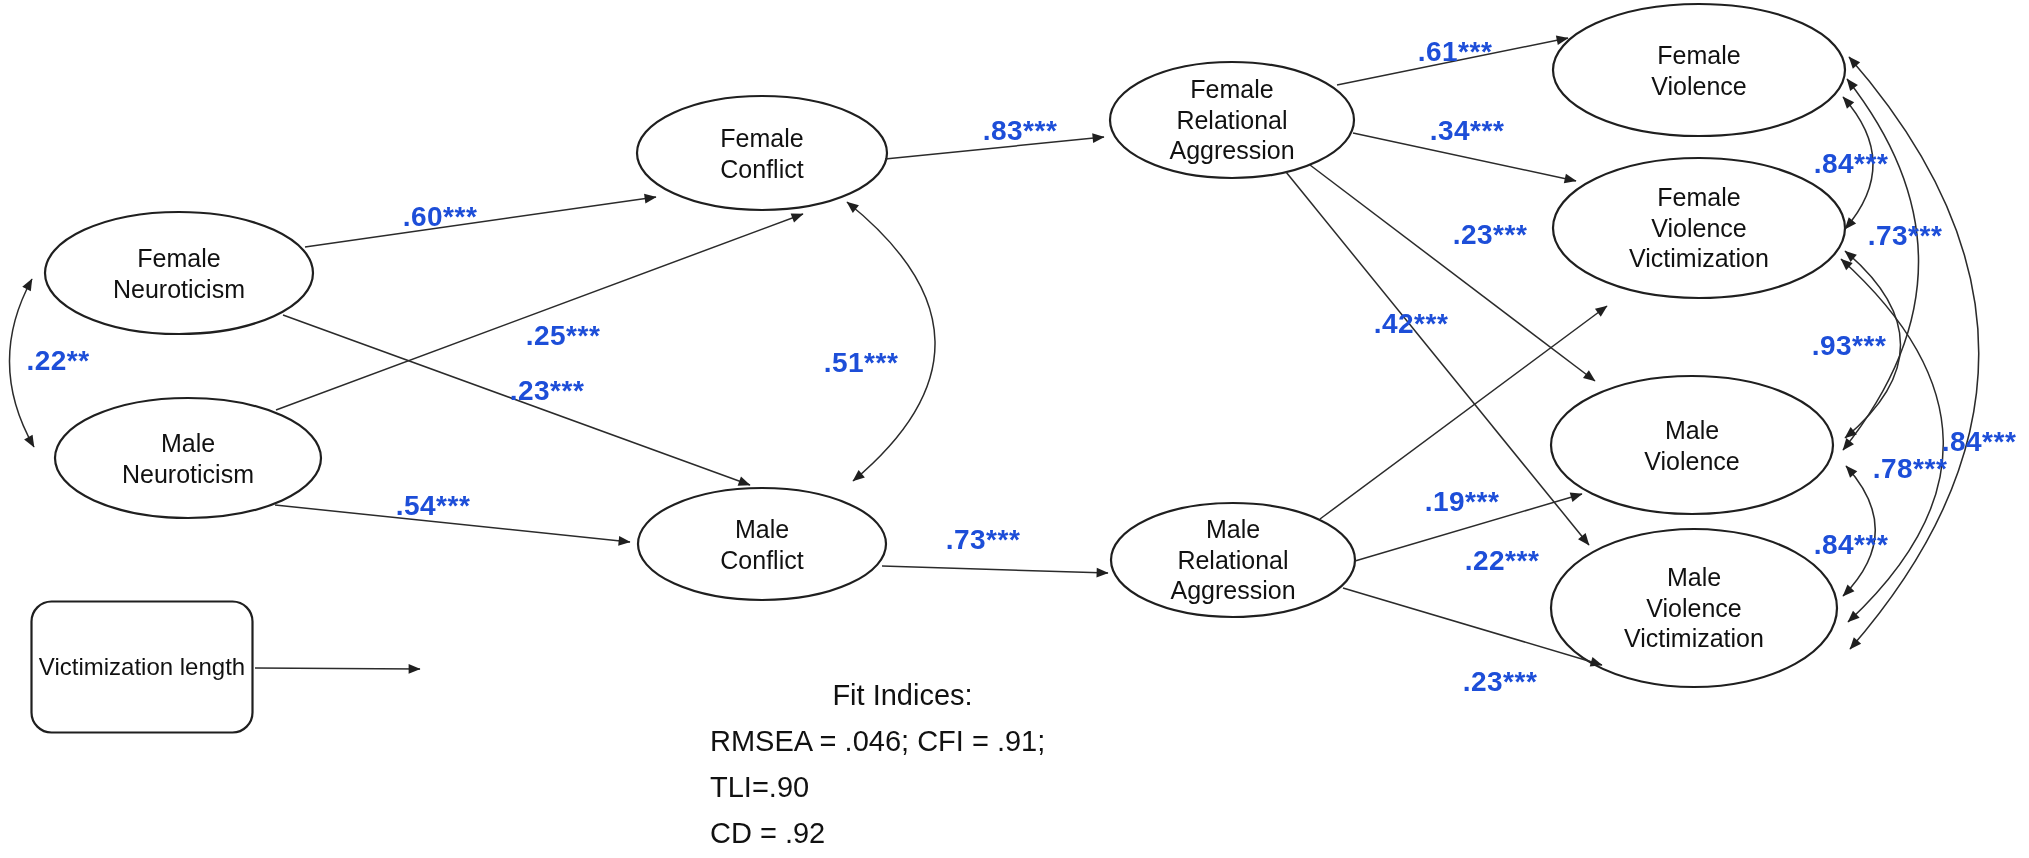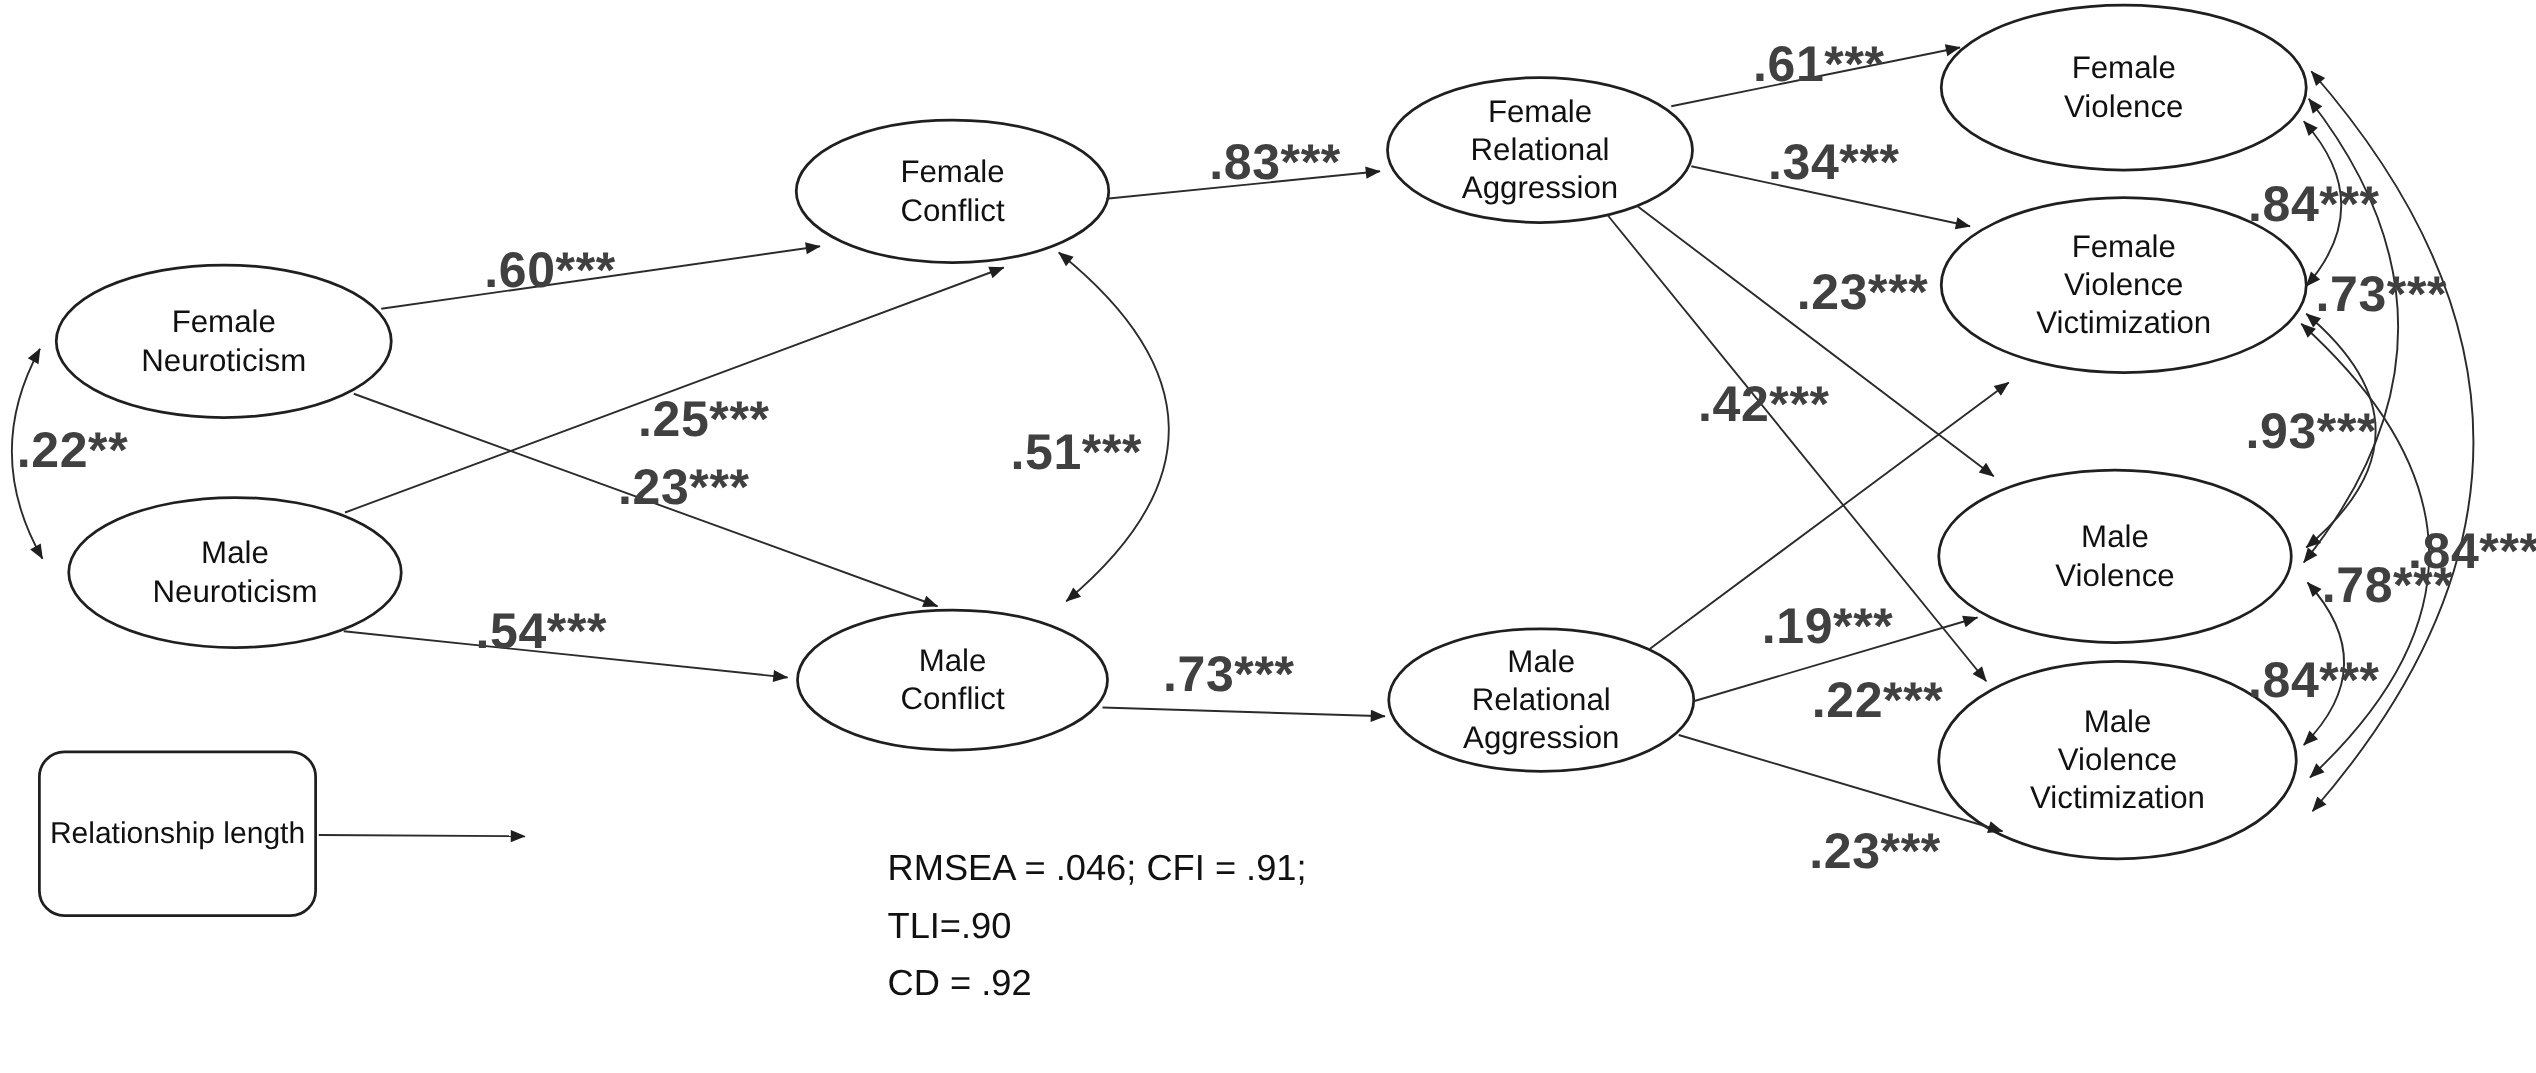--- a/index.html
+++ b/index.html
@@ -15,21 +15,21 @@
   .edge{stroke:#2b2b2b;stroke-width:1.5;fill:none;}
   .labels-layer{position:absolute;left:0;top:0;width:100%;height:100%;}
   .node-label{
     position:absolute;transform:translate(-50%,-50%);
     text-align:center;font-size:25px;line-height:1.22;color:#111;
     white-space:pre-line;pointer-events:none;
   }
   .rect-node-label{font-size:24px;white-space:nowrap;}
   .coef-label{
     position:absolute;transform:translate(-50%,-50%);
-    font-weight:700;font-size:40px;color:#404040;white-space:nowrap;
+    font-weight:700;font-size:28px;color:#1d4ed8;white-space:nowrap;
     letter-spacing:0.5px;pointer-events:none;text-align:center;
   }
   .fit-block{
     position:absolute;left:710px;top:672px;width:400px;
     font-size:29px;line-height:46px;color:#111;
   }
   .fit-title{text-align:center;width:385px;}
 </style>
 </head>
 <body>
@@ -73,20 +73,21 @@
         <path d="M1847,79 Q1992,264 1843,450" class="edge" marker-start="url(#arrow)" marker-end="url(#arrow)"></path>
         <path d="M1845,251 Q1956,345 1845,438" class="edge" marker-start="url(#arrow)" marker-end="url(#arrow)"></path>
         <path d="M1849,57 Q2108,353 1850,649" class="edge" marker-start="url(#arrow)" marker-end="url(#arrow)"></path>
         <path d="M1841,259 Q2042,441 1848,622" class="edge" marker-start="url(#arrow)" marker-end="url(#arrow)"></path>
         <path d="M1846,466 Q1906,532 1843,596" class="edge" marker-start="url(#arrow)" marker-end="url(#arrow)"></path>
       </g>
   </svg>
 
   <div class="labels-layer">
     <div class="fit-block">
+      <div class="fit-title">Fit Indices:</div>
       <div>RMSEA = .046; CFI = .91; TLI=.90</div>
       <div>CD = .92</div>
     </div>
   <div class="node-label" style="left: 179px; top: 273px;">Female
 Neuroticism</div>
       <div class="node-label" style="left: 188px; top: 458px;">Male
 Neuroticism</div>
       <div class="node-label" style="left: 762px; top: 153px;">Female
 Conflict</div>
       <div class="node-label" style="left: 762px; top: 544px;">Male
@@ -100,21 +101,21 @@
       <div class="node-label" style="left: 1699px; top: 70px;">Female
 Violence</div>
       <div class="node-label" style="left: 1699px; top: 228px;">Female
 Violence
 Victimization</div>
       <div class="node-label" style="left: 1692px; top: 445px;">Male
 Violence</div>
       <div class="node-label" style="left: 1694px; top: 608px;">Male
 Violence
 Victimization</div>
-      <div class="node-label rect-node-label" style="left: 142px; top: 667px;">Relationship length</div>
+      <div class="node-label rect-node-label" style="left: 142px; top: 667px;">Victimization length</div>
       <div class="coef-label" style="left: 440px; top: 217px;">.60***</div>
       <div class="coef-label" style="left: 563px; top: 336px;">.25***</div>
       <div class="coef-label" style="left: 547px; top: 391px;">.23***</div>
       <div class="coef-label" style="left: 433px; top: 506px;">.54***</div>
       <div class="coef-label" style="left: 1020px; top: 131px;">.83***</div>
       <div class="coef-label" style="left: 983px; top: 540px;">.73***</div>
       <div class="coef-label" style="left: 1455px; top: 52px;">.61***</div>
       <div class="coef-label" style="left: 1467px; top: 131px;">.34***</div>
       <div class="coef-label" style="left: 1490px; top: 235px;">.23***</div>
       <div class="coef-label" style="left: 1411px; top: 324px;">.42***</div>

